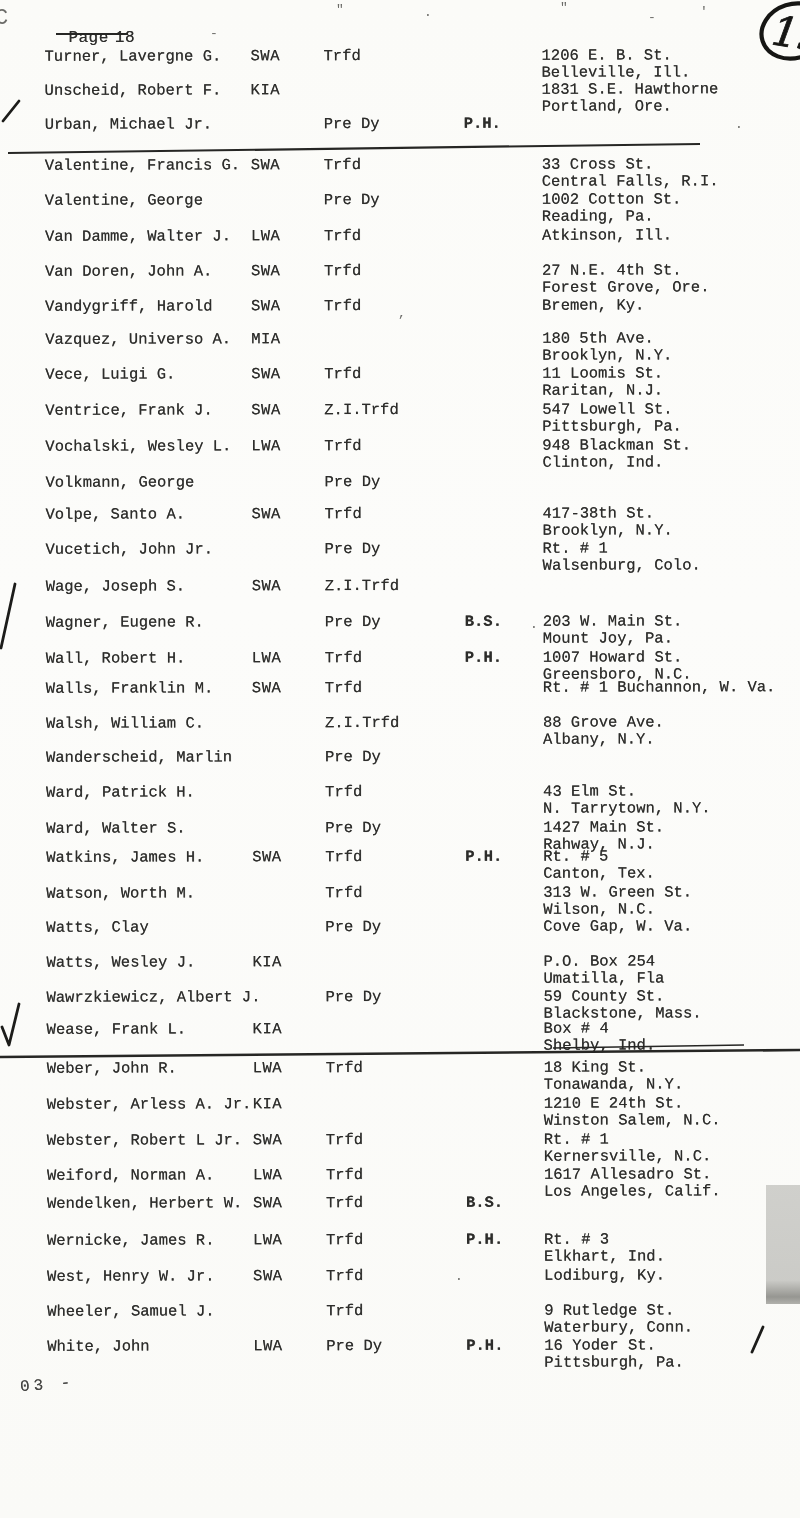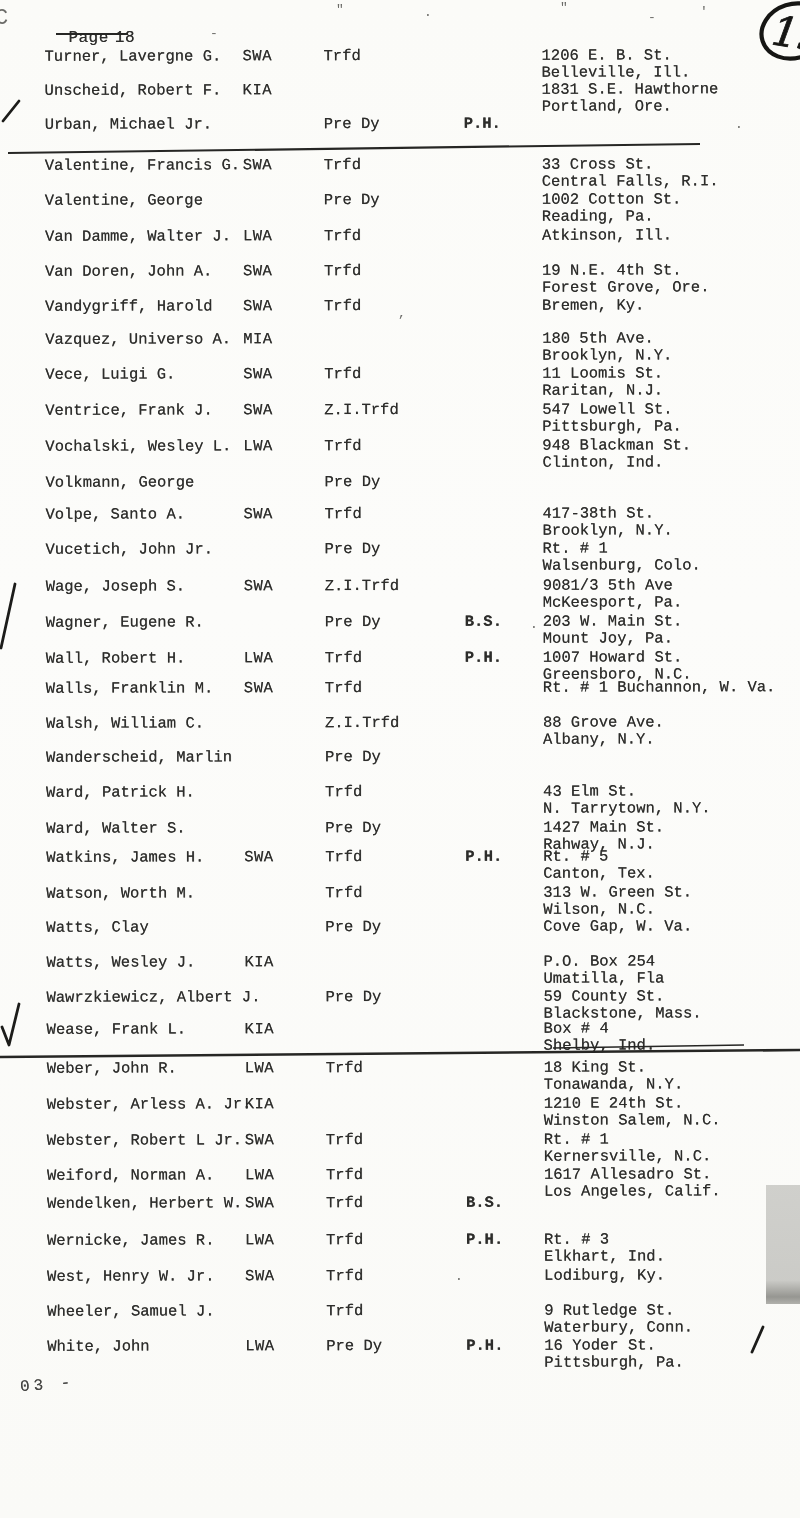--- a/index.html
+++ b/index.html
@@ -17,21 +17,21 @@
   .page-header{
     position:absolute;left:28px;top:11px;
     font-size:16px;letter-spacing:.5px;white-space:pre;
   }
   .page-header .num{margin-left:6px;}
   
   #roster{position:absolute;left:0;top:0;width:800px;height:1518px;transform:rotate(-0.12deg);}
   .row{position:absolute;left:0;width:800px;height:34px;font-size:15.5px;line-height:17px;}
   .cell{position:absolute;top:0;white-space:pre;}
   .c-name{left:46px;}
-  .c-status{left:244px;letter-spacing:.5px;}
+  .c-status{left:252px;letter-spacing:.5px;}
   .c-action{left:325px;}
   .c-award{left:465px;font-weight:bold;}
   .c-addr{left:543px;}
   .c-addr div{line-height:17.4px;}
   
   #marks{position:absolute;left:0;top:0;width:800px;height:1518px;pointer-events:none;}
   
   .scan-shadow{
     position:absolute;left:766px;top:1185px;width:34px;height:119px;
     background:linear-gradient(180deg,#cbcbc7 0%,#c6c6c2 80%,#8b8b86 94%,#a9a9a4 100%);
@@ -85,21 +85,21 @@
       <div class="row" style="top: 228px;">
         <span class="cell c-name">Van Damme, Walter J.</span>
         <span class="cell c-status">LWA</span>
         <span class="cell c-action">Trfd</span>
         <span class="cell c-addr"><div>Atkinson, Ill.</div></span>
       </div>
       <div class="row" style="top: 263px;">
         <span class="cell c-name">Van Doren, John A.</span>
         <span class="cell c-status">SWA</span>
         <span class="cell c-action">Trfd</span>
-        <span class="cell c-addr"><div>19 N.E. 4th St.</div><div>Forest Grove, Ore.</div></span>
+        <span class="cell c-addr"><div>27 N.E. 4th St.</div><div>Forest Grove, Ore.</div></span>
       </div>
       <div class="row" style="top: 298px;">
         <span class="cell c-name">Vandygriff, Harold</span>
         <span class="cell c-status">SWA</span>
         <span class="cell c-action">Trfd</span>
         <span class="cell c-addr"><div>Bremen, Ky.</div></span>
       </div>
       <div class="row" style="top: 331px;">
         <span class="cell c-name">Vazquez, Universo A.</span>
         <span class="cell c-status">MIA</span>
@@ -135,21 +135,20 @@
       </div>
       <div class="row" style="top: 541px;">
         <span class="cell c-name">Vucetich, John Jr.</span>
         <span class="cell c-action">Pre Dy</span>
         <span class="cell c-addr"><div>Rt. # 1</div><div>Walsenburg, Colo.</div></span>
       </div>
       <div class="row" style="top: 578px;">
         <span class="cell c-name">Wage, Joseph S.</span>
         <span class="cell c-status">SWA</span>
         <span class="cell c-action">Z.I.Trfd</span>
-        <span class="cell c-addr"><div>9081/3 5th Ave</div><div>McKeesport, Pa.</div></span>
       </div>
       <div class="row" style="top: 614px;">
         <span class="cell c-name">Wagner, Eugene R.</span>
         <span class="cell c-action">Pre Dy</span>
         <span class="cell c-award">B.S.</span>
         <span class="cell c-addr"><div>203 W. Main St.</div><div>Mount Joy, Pa.</div></span>
       </div>
       <div class="row" style="top: 650px;">
         <span class="cell c-name">Wall, Robert H.</span>
         <span class="cell c-status">LWA</span>

